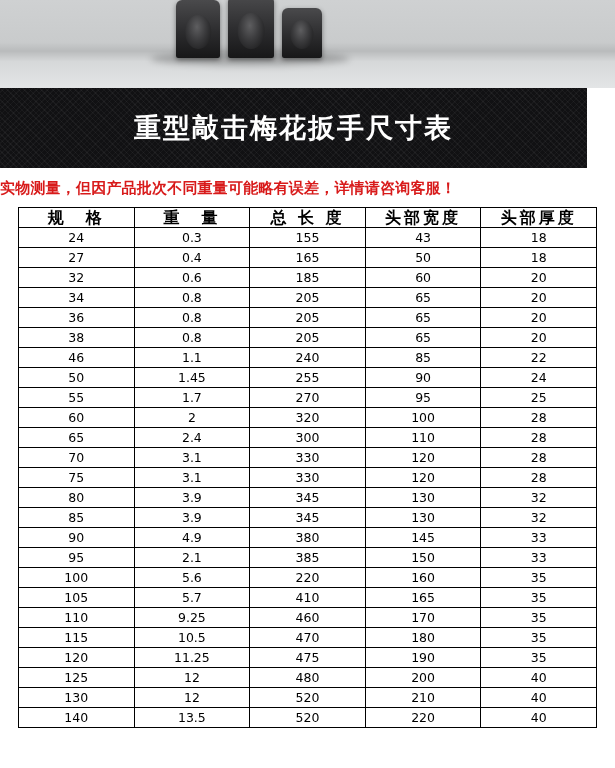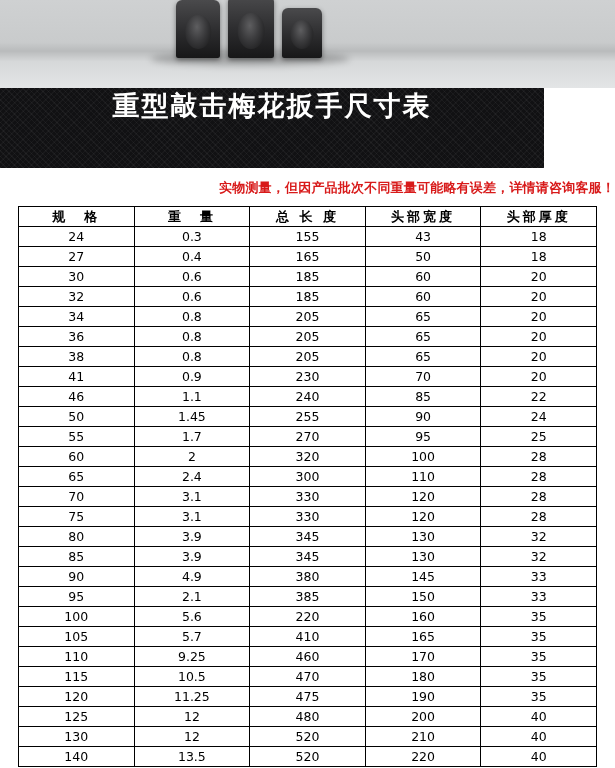--- a/index.html
+++ b/index.html
@@ -59,42 +59,43 @@
     width: 200px;
     height: 14px;
     border-radius: 50%;
     background: rgba(0,0,0,0.22);
     filter: blur(3px);
   }
 
   
   .title-band {
     position: relative;
-    width: 544px;
+    width: 587px;
     height: 80px;
     background-color: #111113;
     background-image:
       repeating-linear-gradient(45deg, rgba(255,255,255,0.045) 0 1px, transparent 1px 4px),
       repeating-linear-gradient(-45deg, rgba(255,255,255,0.035) 0 1px, transparent 1px 4px);
     display: flex;
+    align-items: center;
     justify-content: center;
   }
   .title-text {
     color: #ffffff;
     font-size: 27px;
     font-weight: bold;
     letter-spacing: 2px;
     font-family: "DejaVu Sans", "Liberation Sans", sans-serif;
   }
 
   
   .notice {
-    text-align: right;
+    text-align: left;
     color: #d81a1a;
-    font-size: 13px;
+    font-size: 15px;
     font-weight: bold;
     padding: 11px 0 9px 0;
     letter-spacing: 0.2px;
     font-family: "DejaVu Sans", "Liberation Sans", sans-serif;
   }
 
   
   .table-wrap {
     padding: 0 18px;
   }
@@ -109,21 +110,21 @@
     font-size: 12.5px;
     height: 19px;
     line-height: 19px;
     padding: 0;
     color: #000000;
     font-family: "DejaVu Sans", "Liberation Sans", sans-serif;
   }
   table.spec tr.head td {
     font-weight: bold;
     letter-spacing: 3px;
-    font-size: 13px;
+    font-size: 16px;
   }
 </style>
 </head>
 <body>
 
 <div class="page">
 
   <div class="photo-band">
     <div class="shadow"></div>
     <div class="wrench w1"></div>
@@ -155,27 +156,20 @@
             <td>18</td>
           </tr>
           <tr>
             <td>27</td>
             <td>0.4</td>
             <td>165</td>
             <td>50</td>
             <td>18</td>
           </tr>
           <tr>
-            <td>30</td>
-            <td>0.6</td>
-            <td>185</td>
-            <td>60</td>
-            <td>20</td>
-          </tr>
-          <tr>
             <td>32</td>
             <td>0.6</td>
             <td>185</td>
             <td>60</td>
             <td>20</td>
           </tr>
           <tr>
             <td>34</td>
             <td>0.8</td>
             <td>205</td>
@@ -190,27 +184,20 @@
             <td>20</td>
           </tr>
           <tr>
             <td>38</td>
             <td>0.8</td>
             <td>205</td>
             <td>65</td>
             <td>20</td>
           </tr>
           <tr>
-            <td>41</td>
-            <td>0.9</td>
-            <td>230</td>
-            <td>70</td>
-            <td>20</td>
-          </tr>
-          <tr>
             <td>46</td>
             <td>1.1</td>
             <td>240</td>
             <td>85</td>
             <td>22</td>
           </tr>
           <tr>
             <td>50</td>
             <td>1.45</td>
             <td>255</td>

